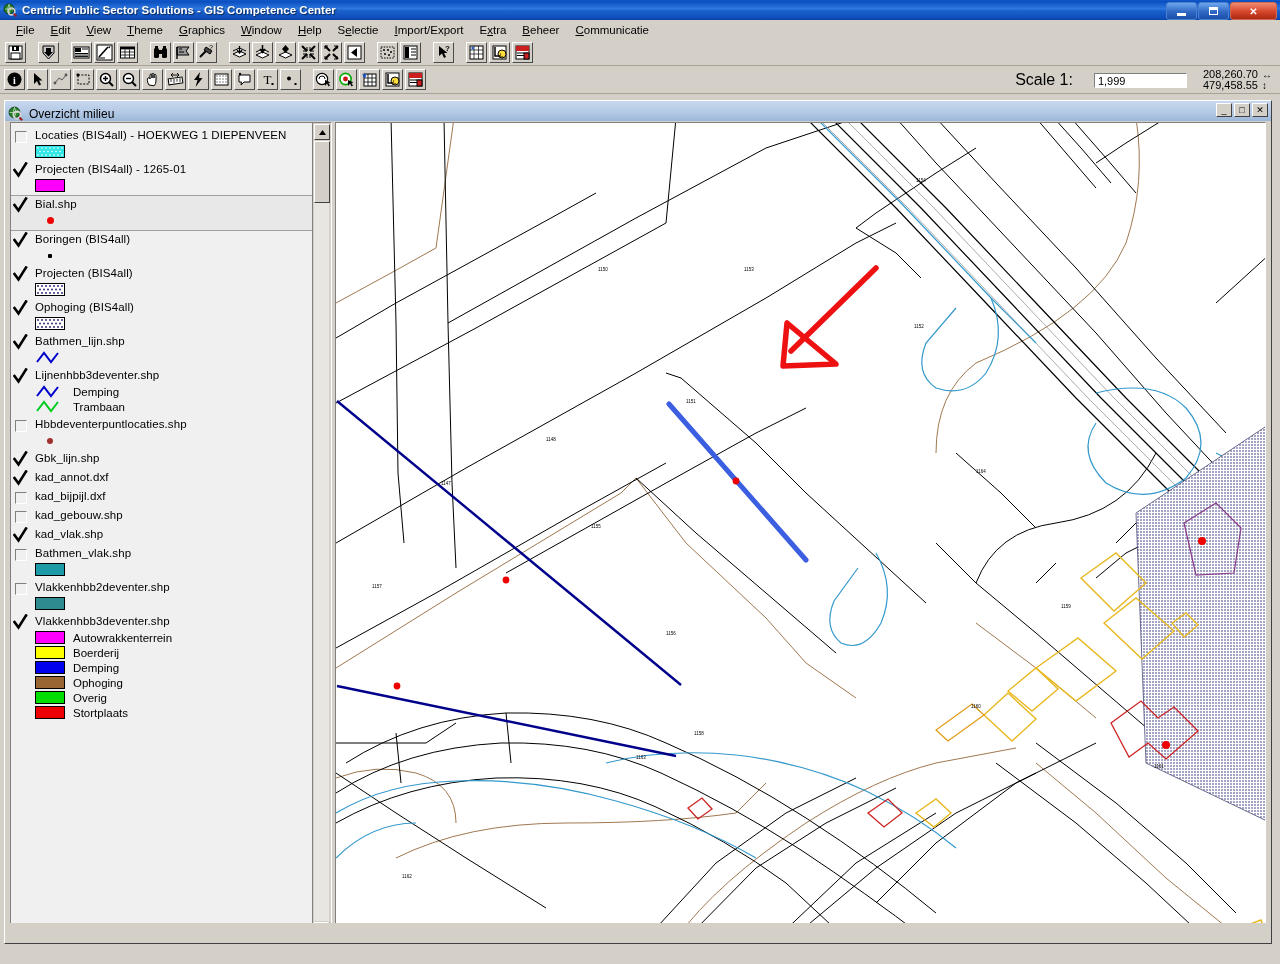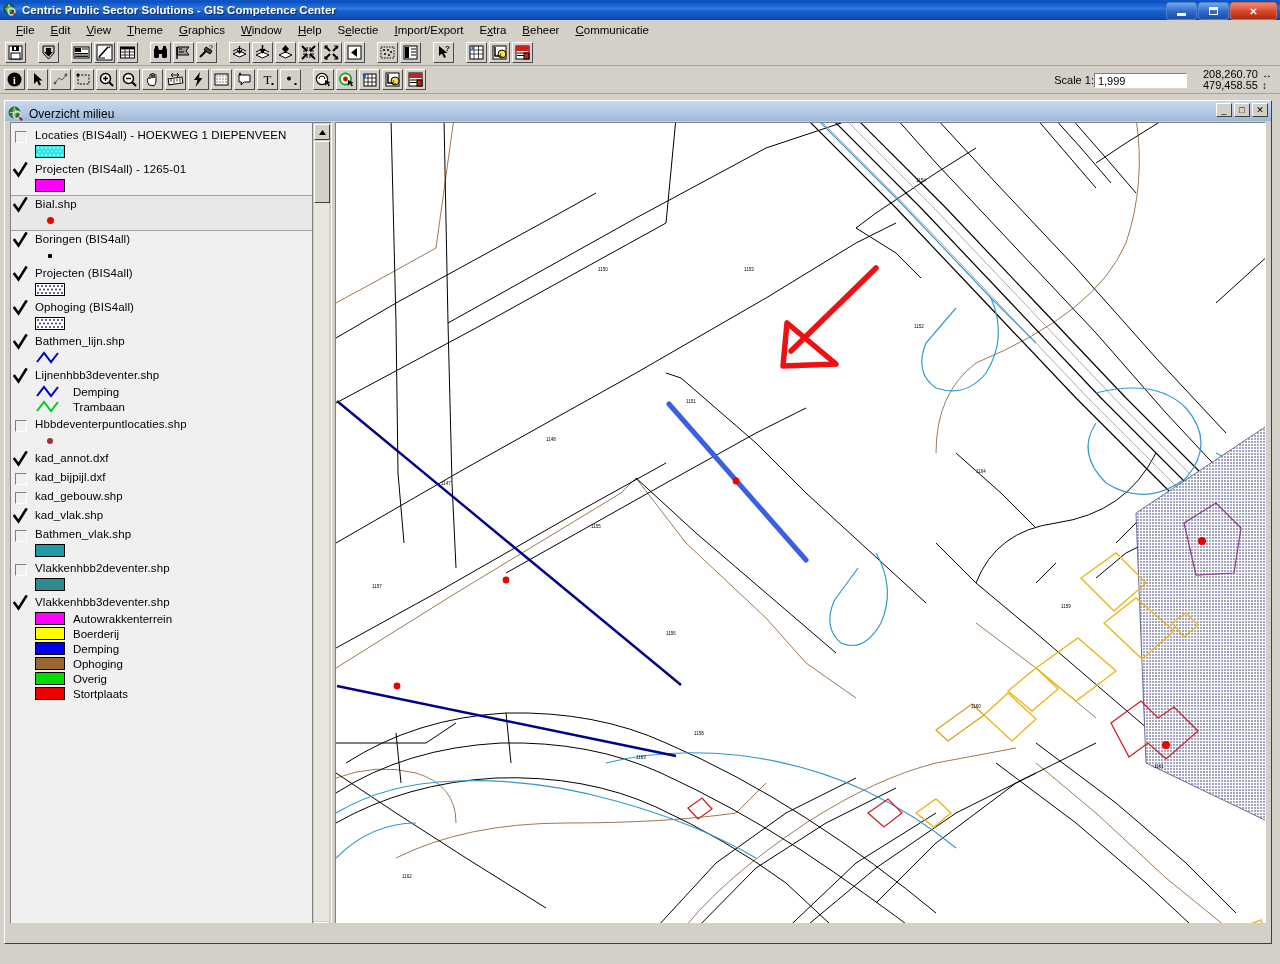--- a/index.html
+++ b/index.html
@@ -67,21 +67,21 @@
     display:flex;align-items:center;justify-content:center;
     font-size:11px;color:#000;overflow:hidden;
   }
   .tbtn svg{display:block;}
   .tb-gap{width:10px;flex:none;}
 
   
   .scale-wrap{
     position:absolute;right:0;top:0;height:28px;display:flex;align-items:center;
   }
-  .scale-label{font-size:11px;color:#000;margin-right:0;}
+  .scale-label{font-size:16px;color:#000;margin-right:21px;}
   .scale-input{
     width:93px;height:15px;background:#ffffff;
     border-top:1px solid #808080;border-left:1px solid #808080;
     border-right:1px solid #ffffff;border-bottom:1px solid #ffffff;
     font-size:11px;color:#000;padding-left:3px;line-height:15px;
     box-sizing:border-box;font-family:"Liberation Sans",sans-serif;
   }
   .coords{
     margin-left:16px;text-align:center;font-size:11px;line-height:11px;color:#000;
   }
@@ -835,20 +835,31 @@
             </div>
             <div class="layer">
               <div class="layer-head">
                 <span class="chk"></span>
                 <span class="layer-name">Hbbdeventerpuntlocaties.shp</span>
               </div>
               <div class="sym-row">
                 <span class="swatch dot">
                   <i class="dotmark" style="width: 6px; height: 6px; background: rgb(160, 48, 48); display: block;"></i>
                 </span>
+              </div>
+            </div>
+            <div class="layer">
+              <div class="layer-head">
+                <span class="chk on">
+                  <svg width="15" height="17" viewBox="0 0 15 17">
+                    <path d="M1.5 8 L5.5 13.5 L13 1.5" stroke="#000" stroke-width="2.6" fill="none" stroke-linecap="square"></path>
+                    <path d="M12.8 1.5 L13.6 2.4" stroke="#000" stroke-width="1"></path>
+                  </svg>
+                </span>
+                <span class="layer-name">Gbk_lijn.shp</span>
               </div>
             </div>
             <div class="layer">
               <div class="layer-head">
                 <span class="chk on">
                   <svg width="15" height="17" viewBox="0 0 15 17">
                     <path d="M1.5 8 L5.5 13.5 L13 1.5" stroke="#000" stroke-width="2.6" fill="none" stroke-linecap="square"></path>
                     <path d="M12.8 1.5 L13.6 2.4" stroke="#000" stroke-width="1"></path>
                   </svg>
                 </span>

